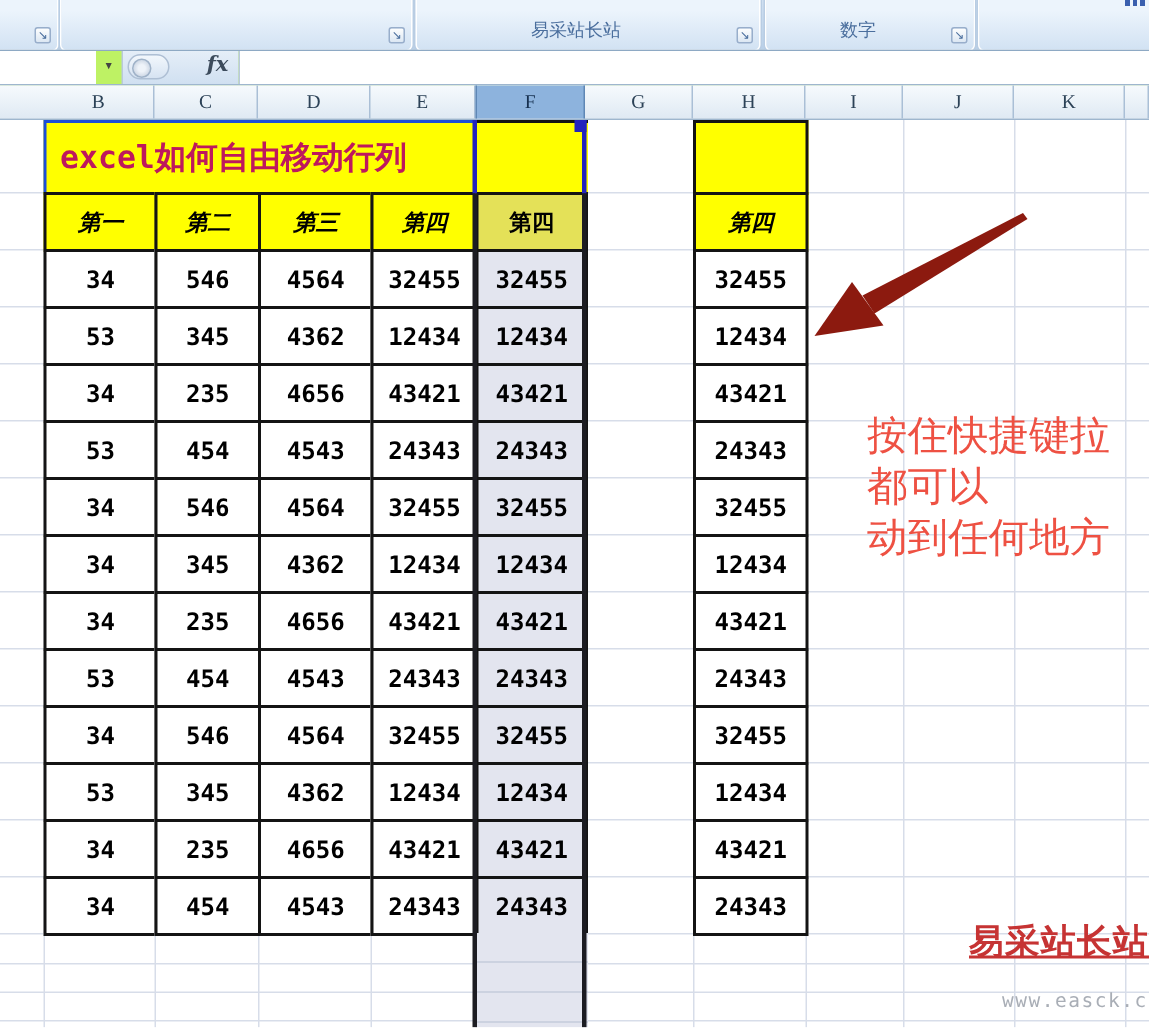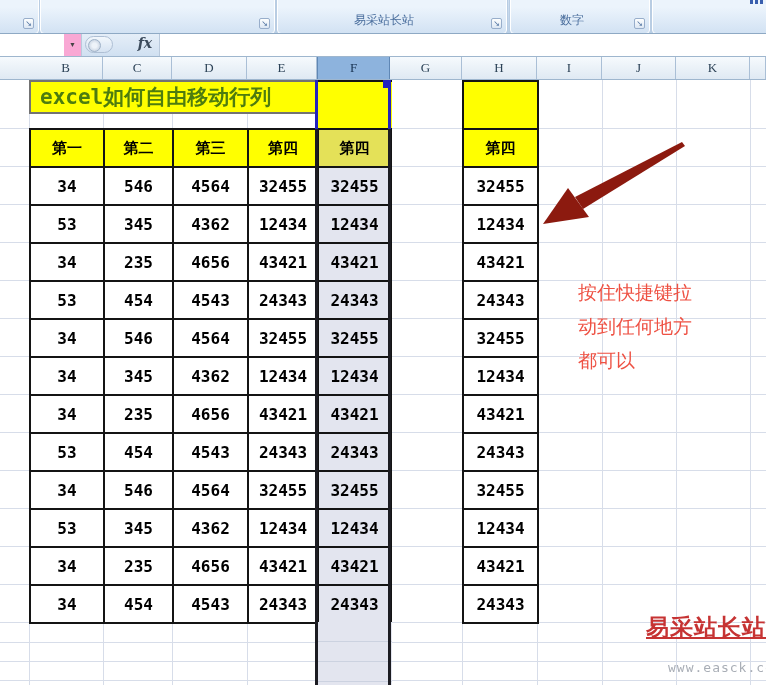--- a/index.html
+++ b/index.html
@@ -14,21 +14,21 @@
           border:1px solid #fff;box-shadow:0 0 0 1px #b9cde3;}
   .rgroup-label{position:absolute;left:0;right:16px;bottom:4px;text-align:center;
           font-size:12px;color:#4a6e9d;white-space:nowrap;}
   .launcher{position:absolute;right:4px;bottom:4px;width:11px;height:11px;box-sizing:border-box;
           border:1px solid #98aecb;border-radius:2px;background:linear-gradient(#fdfefe,#dce7f3);
           color:#4a6e9d;font-size:8px;line-height:9px;text-align:center;cursor:pointer;}
   #win-fragment{position:absolute;right:1px;top:0;width:15px;height:4px;
           background:repeating-linear-gradient(90deg,#3a5fae 0 3px,transparent 3px 5px);}
 
   
-  #formula-row{position:absolute;left:0;top:34px;width:766px;height:23px;background:#f9a8d4;
+  #formula-row{position:absolute;left:0;top:34px;width:766px;height:23px;background:#bef264;
           border-bottom:1px solid #9eb6ce;box-sizing:border-box;}
   #name-box{position:absolute;left:0;top:0;width:64px;height:22px;background:#fff;}
   #name-dropdown{position:absolute;left:64px;top:0;width:17px;height:22px;color:#444;
           font-size:7px;line-height:22px;text-align:center;cursor:pointer;}
   #fx-panel{position:absolute;left:81px;top:0;width:79px;height:22px;
           background:linear-gradient(#e5eef8,#d0e0f1);
           border-left:1px solid #b9c9dc;border-right:1px solid #b9c9dc;box-sizing:border-box;}
   #fx-pill{position:absolute;left:3px;top:2px;width:28px;height:17px;border-radius:9px;
           background:linear-gradient(#f2f7fc,#d6e3f2);border:1px solid #aebfd4;box-sizing:border-box;}
   #fx-circle{position:absolute;left:2px;top:2px;width:11px;height:11px;border-radius:50%;
@@ -46,45 +46,45 @@
           border-left:1px solid #5f87b5;color:#16304f;}
 
   
   .vline{position:absolute;width:1px;top:80px;bottom:0;background:var(--grid-line,#d7dde9);}
   .hline{position:absolute;left:0;width:766px;height:1px;background:var(--grid-line,#d7dde9);}
 
   .cell{position:absolute;box-sizing:border-box;border:2px solid var(--cell-border,#141414);
         background:#fff;display:flex;align-items:center;justify-content:center;
         font:800 16px "DejaVu Sans Mono", monospace;color:#000;cursor:cell;}
   .cjk{font-family:"DejaVu Sans", sans-serif;font-weight:700;font-size:15px;}
-  .yellow{background:var(--yellow,#ffff00);}
+  .yellow{background:var(--yellow,#ffff00);font-style:italic;}
   .olive{background:var(--selected-yellow,#e4e158);}
   .ftint{background:var(--selection-fill,#e3e5ef);}
 
-  #title-cell{position:absolute;left:29px;top:80px;width:290px;height:34px;box-sizing:border-box;
-        border:2px solid #737373;background:var(--yellow,#ffff00);display:flex;align-items:center;
-        padding-left:9px;font:700 21px "DejaVu Sans Mono","DejaVu Sans", sans-serif;color:#4d7c0f;cursor:cell;}
+  #title-cell{position:absolute;left:29px;top:80px;width:290px;height:50px;box-sizing:border-box;
+        border:2px solid #1d4ed8;background:var(--yellow,#ffff00);display:flex;align-items:center;
+        padding-left:9px;font:700 21px "DejaVu Sans Mono","DejaVu Sans", sans-serif;color:#be185d;cursor:cell;}
   #f1-cell{position:absolute;left:317px;top:80px;width:75px;height:50px;box-sizing:border-box;
         background:var(--yellow,#ffff00);border-top:2px solid #141414;cursor:cell;}
   #h1-cell{position:absolute;left:462px;top:80px;width:77px;height:50px;box-sizing:border-box;
         border:2px solid #141414;background:var(--yellow,#ffff00);cursor:cell;}
 
   #f-below{position:absolute;left:317px;top:622px;width:75px;height:63px;
         background:var(--selection-fill,#e8eaf3);
         background-image:repeating-linear-gradient(to bottom,transparent 0,transparent 19px,#ccd2e0 19px,#ccd2e0 20px);}
 
   .selv{position:absolute;width:3px;}
   .blue{background:var(--selection-border-blue,#2323bd);}
   .dark{background:var(--selection-border-dark,#1c1c22);}
   #fill-handle{position:absolute;left:383px;top:80px;width:8px;height:8px;
         background:var(--selection-border-blue,#1a1a9a);}
 
   
   #note{position:absolute;left:578px;top:276px;width:180px;color:var(--note-red,#ee5143);
-        font-family:Liberation Serif, serif;font-size:19px;line-height:34px;white-space:nowrap;}
+        font-family:Liberation Mono, monospace;font-size:27px;line-height:34px;white-space:nowrap;}
   #arrow-svg{position:absolute;left:0;top:0;pointer-events:none;}
   #wm-title{position:absolute;left:646px;top:612px;width:120px;color:var(--watermark-red,#c63333);
         font:700 23px "DejaVu Serif", serif;letter-spacing:1px;white-space:nowrap;text-decoration:underline;}
   #wm-url{position:absolute;left:648px;top:660px;color:var(--watermark-gray,#a9aeb6);
         font:13px "DejaVu Sans Mono", monospace;letter-spacing:1px;margin-left:20px;}
 </style>
 </head>
 <body>
 
 <div id="screen">
@@ -255,22 +255,22 @@
   <div id="f-below"></div>
 
   <div class="selv blue" style="left:315px;top:80px;height:49px"></div>
   <div class="selv blue" style="left:388px;top:80px;height:49px"></div>
   <div class="selv dark" style="left:315px;top:129px;height:556px"></div>
   <div class="selv dark" style="left:388px;top:129px;height:556px"></div>
   <div id="fill-handle"></div>
 
   <div id="note">
     <div>按住快捷键拉</div>
+    <div>都可以</div>
     <div>动到任何地方</div>
-    <div>都可以</div>
   </div>
 
   <svg id="arrow-svg" width="766" height="685" viewBox="0 0 766 685">
     <polygon points="682,142 685,146 583,209 575,197" fill="var(--arrow-red,#8c1a0f)"></polygon>
     <polygon points="568,188 589,217 543,224" fill="var(--arrow-red,#8c1a0f)"></polygon>
   </svg>
 
   <div id="wm-title">易采站长站</div>
   <div id="wm-url">www.easck.com</div>
 </div>

